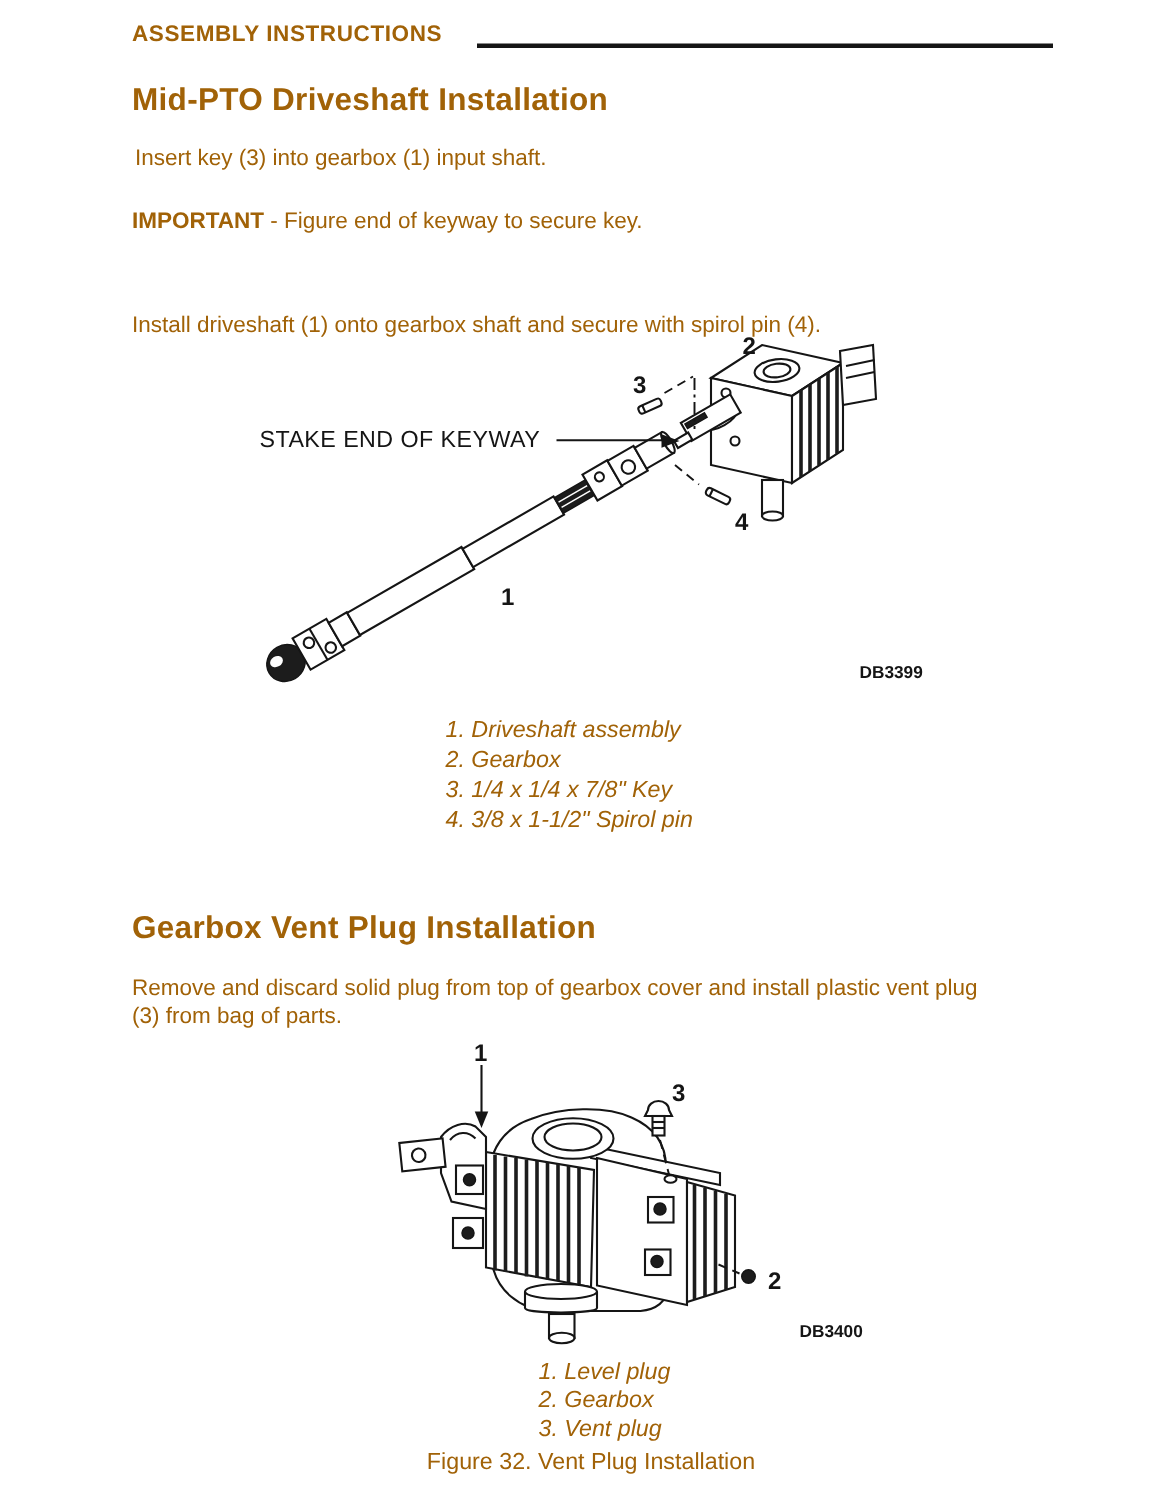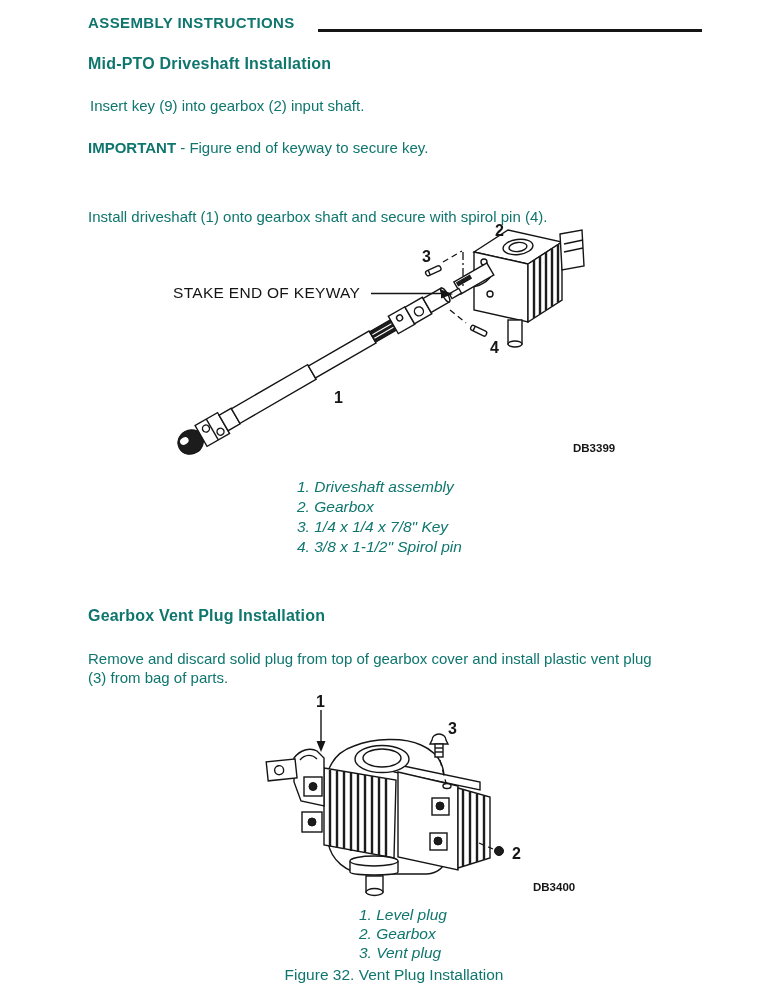--- a/index.html
+++ b/index.html
@@ -1,24 +1,24 @@
 <!DOCTYPE html>
 <html><head>
 <meta charset="utf-8">
 <style>
   html,body { margin:0; padding:0; background:#e8e8e8; }
   .page {
     position:relative; width:772px; height:1000px; margin:0 auto;
-    background:#ffffff; color:#0f766e;
+    background:#ffffff; color:#a16207;
     font-family:"Liberation Sans", sans-serif; overflow:hidden;
   }
   .abs { position:absolute; }
   .hdr-title { font-size:15px; font-weight:bold; letter-spacing:.4px; }
   .hdr-rule { background:#151515; height:2.6px; }
-  .h-section { font-size:16px; font-weight:bold; letter-spacing:.2px; }
+  .h-section { font-size:21px; font-weight:bold; letter-spacing:.2px; }
   .body-text { font-size:15px; line-height:1.25; }
   .imp-lead { font-weight:bold; }
   .legend { font-size:15.5px; font-style:italic; }
   .legend div { line-height:20px; white-space:pre; }
   .legend.tight div { line-height:19px; }
   .caption { font-size:15.5px; text-align:center; }
   svg { overflow:visible; }
   svg text { font-family:"Liberation Sans", sans-serif; fill:#151515; }
   .fig-num  { font-size:16px; font-weight:bold; }
   .fig-code { font-size:11.5px; font-weight:bold; }
@@ -33,21 +33,21 @@
 </head>
 <body>
 
 <div class="page">
 
   <div class="abs hdr-title" style="left:88px; top:14px;">ASSEMBLY INSTRUCTIONS</div>
   <div class="abs hdr-rule" style="left:318px; top:29px; width:384px;"></div>
 
   <div class="abs h-section" style="left:88px; top:55px;">Mid-PTO Driveshaft Installation</div>
 
-  <div class="abs body-text" style="left:90px; top:97px;">Insert key (9) into gearbox (2) input shaft.</div>
+  <div class="abs body-text" style="left:90px; top:97px;">Insert key (3) into gearbox (1) input shaft.</div>
 
   <div class="abs body-text" style="left:88px; top:139px;"><span class="imp-lead">IMPORTANT</span><span> - Figure end of keyway to secure key.</span></div>
 
   <div class="abs body-text" style="left:88px; top:179px;margin-top:29px;">Install driveshaft (1) onto gearbox shaft and secure with spirol pin (4).</div>
 
   <svg class="abs" style="left:160px; top:212px;" width="470" height="250" viewBox="160 212 470 250">
 
     <g>
       <polygon class="shape" points="474,252 508,230 562,242 528,264"></polygon>
       <polygon class="shape" points="474,252 528,264 528,322 474,310"></polygon>

